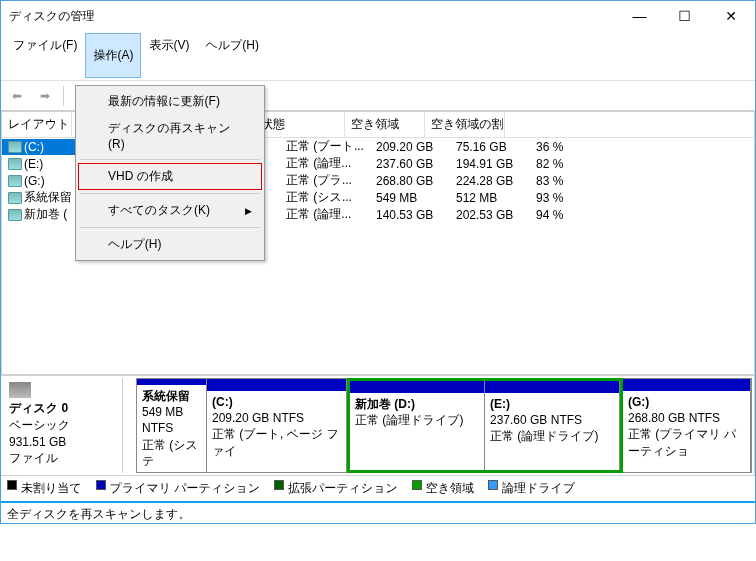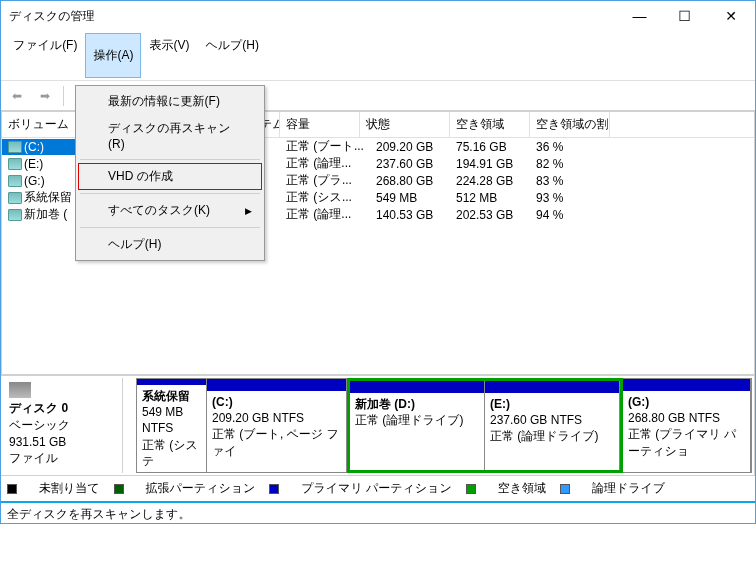--- a/index.html
+++ b/index.html
@@ -44,21 +44,21 @@
   .diskinfo { width: 120px; padding: 4px 6px; border-right: 1px solid #d0d0d0; display:flex; flex-direction:column; line-height:1.4; }
   .diskinfo .dicon { display:inline-block; width:22px; height:16px; background:linear-gradient(#888,#bbb); margin-bottom:2px; }
   .parts { flex:1; display:flex; border:1px solid #888; }
   .part { border-right: 1px solid #888; padding: 3px 5px; display:flex; flex-direction:column; line-height:1.35; overflow:hidden; }
   .part .bar { height: 12px; margin: -3px -5px 3px -5px; }
   .bar.blue { background: #0000c0; }
   .scrollbar { width: 17px; background:#f0f0f0; border-left:1px solid #d0d0d0; display:flex; flex-direction:column; justify-content:space-between; }
   .scrollbtn { height:17px; display:flex; align-items:center; justify-content:center; font-size:9px; color:#555; }
   
   .legend { border-top: 1px solid #d0d0d0; padding: 4px 6px; display:flex; gap:14px; align-items:center; }
-  .legend .lg { display:flex; align-items:center; gap:22px; }
+  .legend .lg { display:flex; gap:4px; }
   .lg .sw { width:10px; height:10px; display:inline-block; border:1px solid #555;}
   .sw.black{background:#000} .sw.blue{background:#0000c0} .sw.dgreen{background:#006000} .sw.green{background:#00a000} .sw.lblue{background:#3399ff}
   
   .statusbar { border-top: 2px solid #0ea5e9; padding: 3px 6px; height:22px; }
 </style>
 </head>
 <body>
 
 <div class="window">
   <div class="titlebar">
@@ -103,21 +103,20 @@
       <span>すべてのタスク(K)</span>
       <span class="arrow">▶</span>
     </div>
     <div class="divider"></div>
     <div class="item">ヘルプ(H)</div>
   </div>
 
   <div class="content">
     <div class="listarea">
       <div class="listhead">
-        <div class="col c0">ボリューム</div>
         <div class="col c1">レイアウト</div>
         <div class="col c2">ファイル システム</div>
         <div class="col c4">容量</div>
         <div class="col c3">状態</div>
         <div class="col c5">空き領域</div>
         <div class="col c6">空き領域の割...</div>
       </div>
       <div class="listbody" id="listbody">
           <div class="row sel">
             <div class="cell c0"><span class="vicon"></span>(C:)</div>
@@ -215,28 +214,28 @@
         <div class="scrollbtn">▼</div>
       </div>
     </div>
 
     <div class="legend">
       <div class="lg">
           <span class="sw black"></span>
           <span>未割り当て</span>
         </div>
       <div class="lg">
+          <span class="sw blue"></span>
+          <span>プライマリ パーティション</span>
+        </div>
+      <div class="lg">
           <span class="sw dgreen"></span>
           <span>拡張パーティション</span>
         </div>
       <div class="lg">
-          <span class="sw blue"></span>
-          <span>プライマリ パーティション</span>
-        </div>
-      <div class="lg">
           <span class="sw green"></span>
           <span>空き領域</span>
         </div>
       <div class="lg">
           <span class="sw lblue"></span>
           <span>論理ドライブ</span>
         </div>
     </div>
   </div>
 

